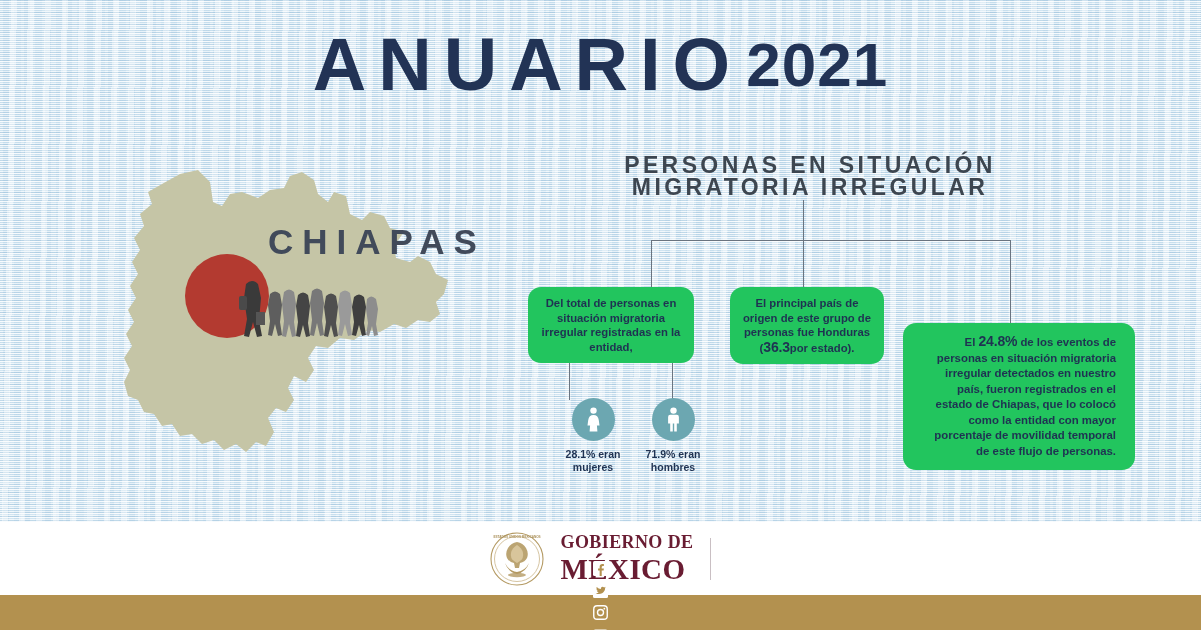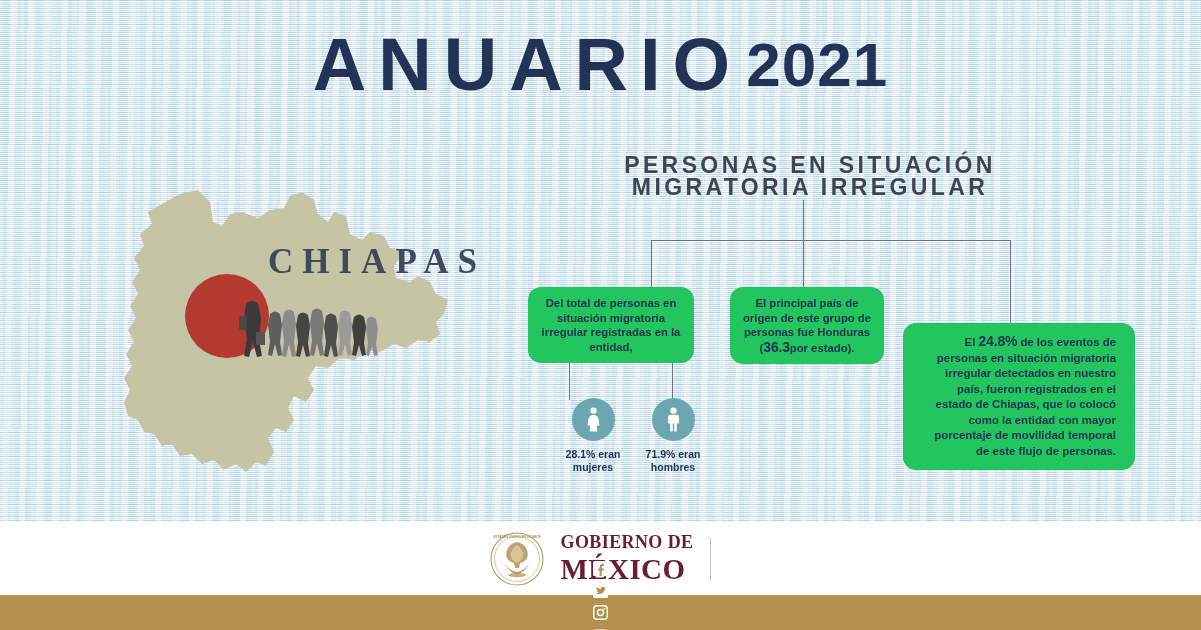--- a/index.html
+++ b/index.html
@@ -52,21 +52,21 @@
   #title .big{
     font-size:74px; font-weight:bold; letter-spacing:12px;
     vertical-align:middle;
   }
   #title .yr{
     font-size:62px; font-weight:bold; letter-spacing:1px;
     vertical-align:middle; margin-left:4px;
   }
 
   
-  #map-block{ position:absolute; left:118px; top:182px; width:390px; height:330px;font-family:Liberation Serif, serif; }
+  #map-block{ position:absolute; left:118px; top:162px; width:390px; height:330px; }
   #map-svg{ position:absolute; left:0; top:0; }
   #red-dot{
     position:absolute; left:67px; top:92px; width:84px; height:84px;
     border-radius:50%; background:#b33a30;
   }
   #crowd{
     position:absolute; left:120px; top:116px; width:148px; height:64px;
     overflow:hidden;
   }
   #chiapas-label{

